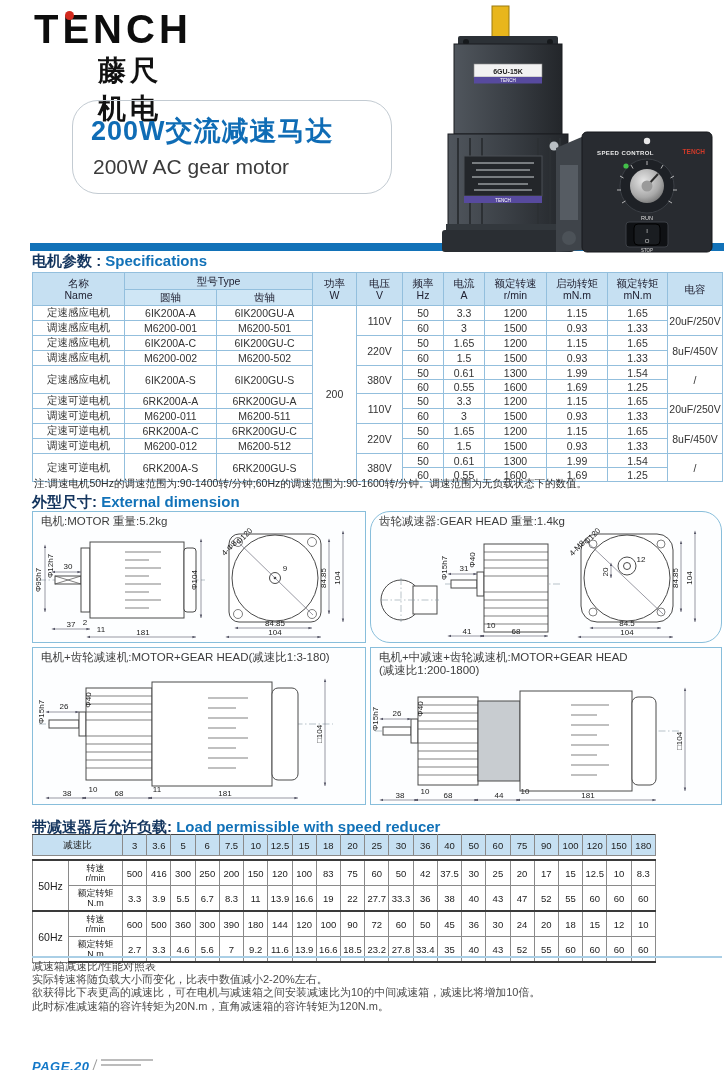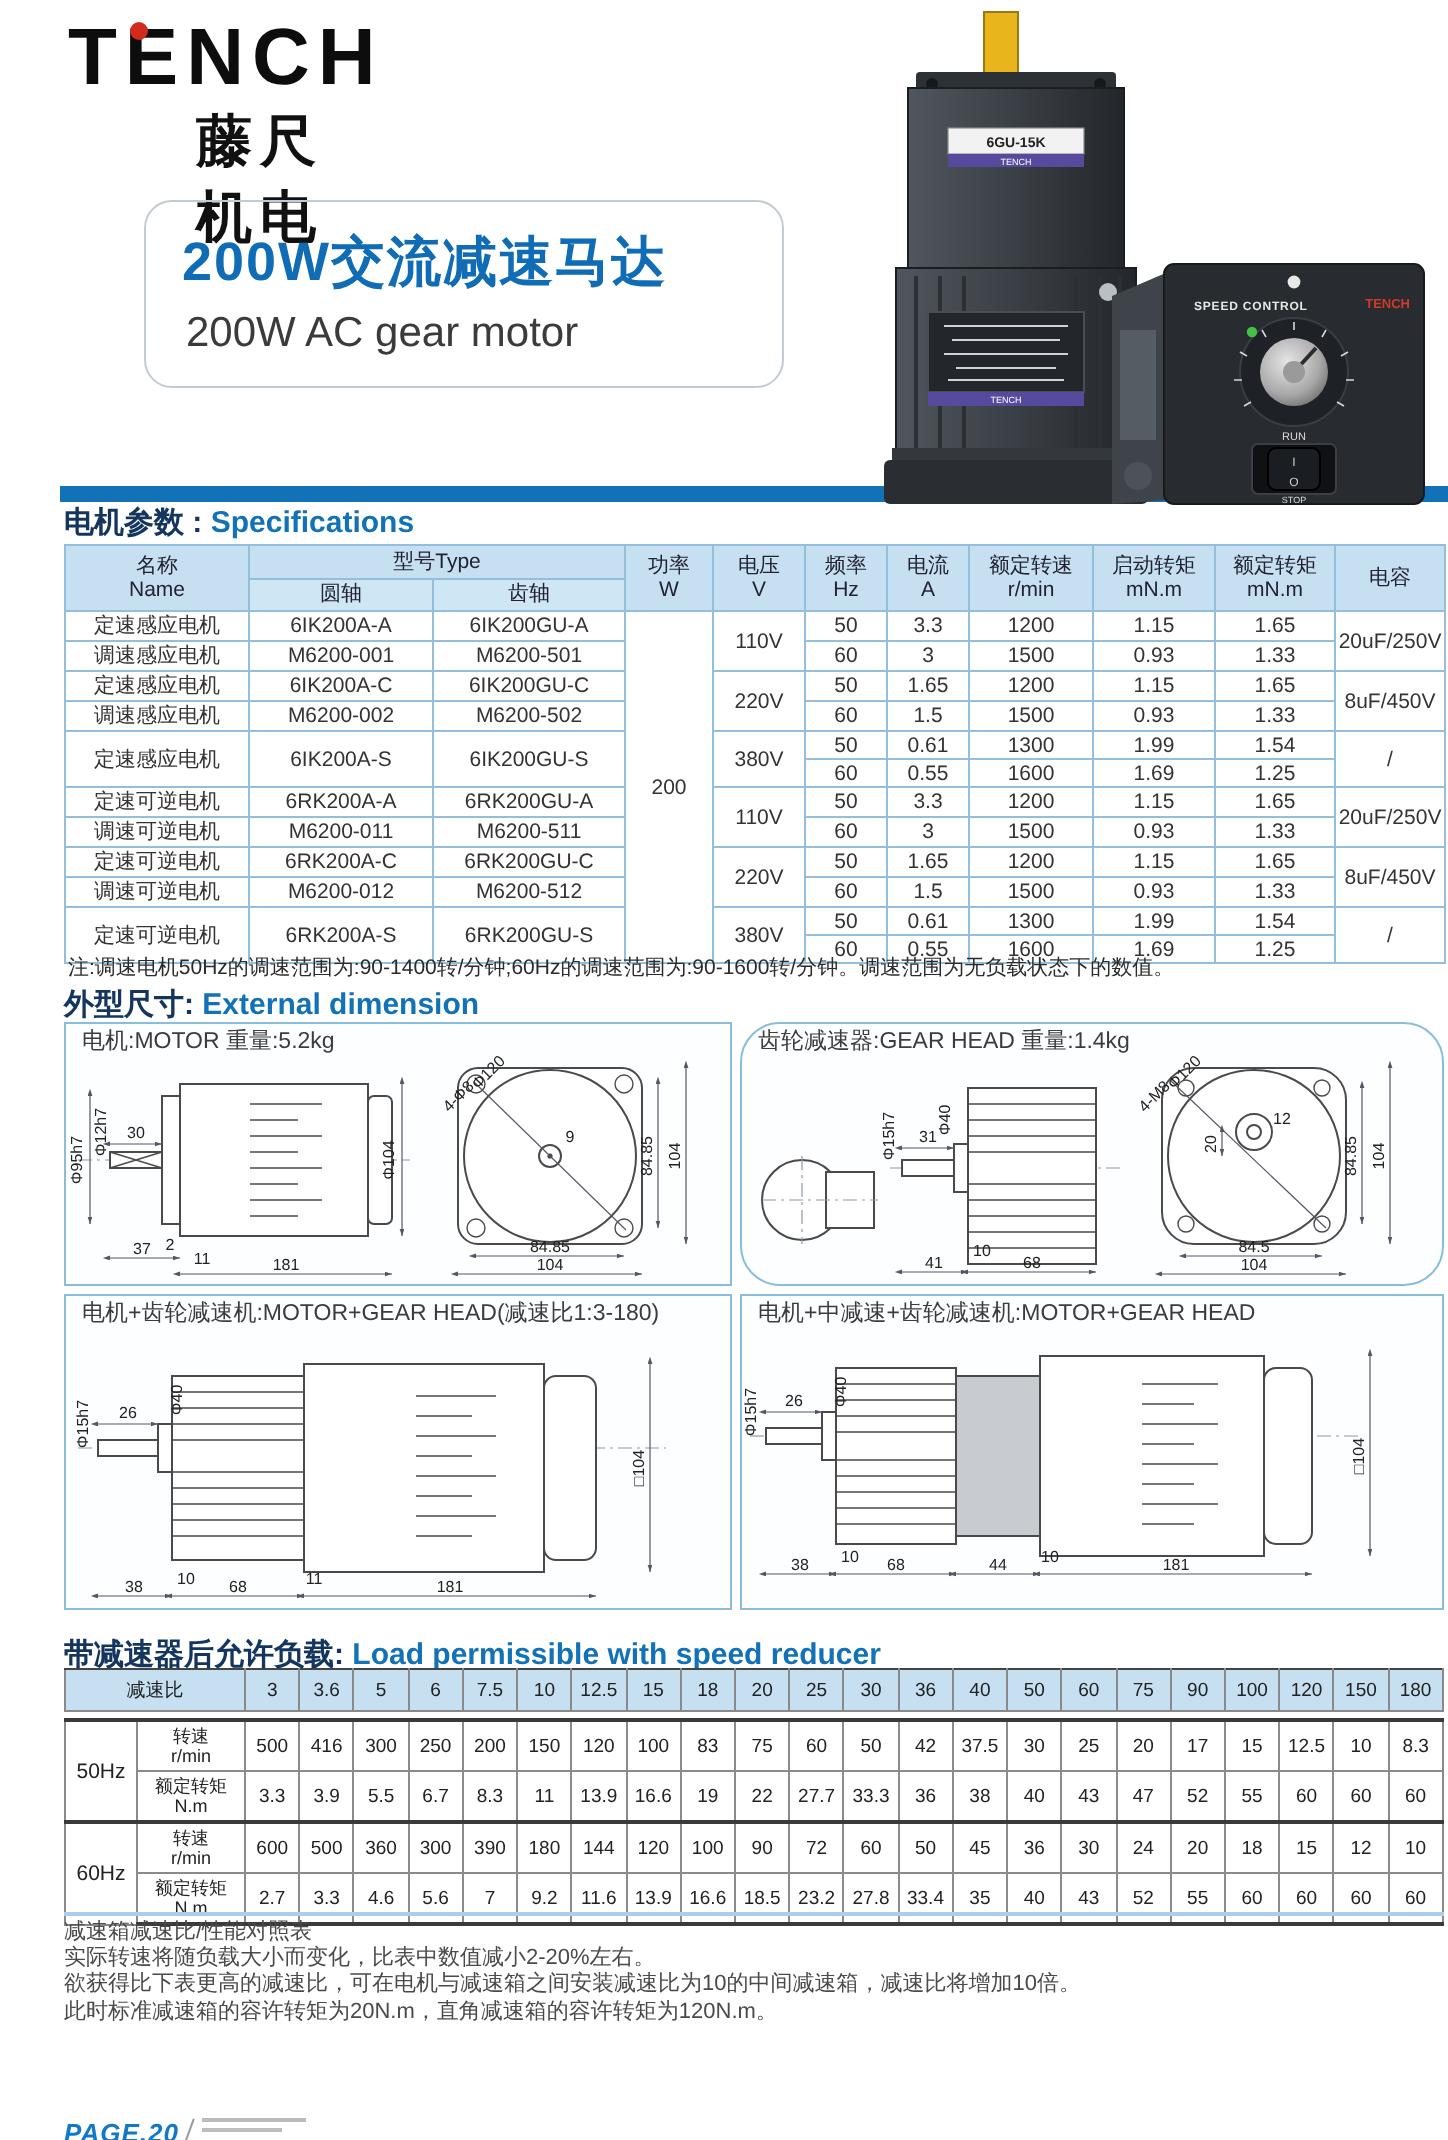--- a/index.html
+++ b/index.html
@@ -3,21 +3,21 @@
 <meta charset="utf-8">
 <style>
   html,body{margin:0;padding:0;background:#e9e9e9;}
   .page{position:relative;width:724px;height:1070px;background:#ffffff;overflow:hidden;
         font-family:"Liberation Sans","DejaVu Sans",sans-serif;color:#222;}
   
   .logo{position:absolute;left:34px;top:8px;}
   .logo-en{font-size:40px;font-weight:900;letter-spacing:4px;color:#0d0d0d;line-height:42px;}
   .logo-dot{position:absolute;left:31px;top:3px;width:9px;height:9px;border-radius:50%;background:#d22a1e;}
   .logo-cn{position:absolute;left:64px;top:44px;font-size:28px;font-weight:900;letter-spacing:4px;color:#111;}
-  .title-box{position:absolute;left:72px;top:100px;width:318px;height:92px;border:1.5px solid #c3cbd2;border-radius:14px;}
+  .title-box{position:absolute;left:72px;top:100px;width:318px;height:92px;border:1.5px solid #c3cbd2;border-radius:26px;}
   .title-cn{margin:12px 0 0 18px;font-size:27px;font-weight:900;color:#0f6cb5;letter-spacing:1px;}
   .title-en{margin:6px 0 0 20px;font-size:21px;color:#3b3b3b;}
   .band{position:absolute;left:30px;top:243px;width:694px;height:8px;background:#1272b8;z-index:1;}
   .photos{position:absolute;left:420px;top:0;z-index:2;}
   
   .sec-h{position:absolute;left:32px;font-size:15px;font-weight:bold;white-space:nowrap;}
   .sec-h .cn{color:#14355e;} .sec-h .en{color:#1272b8;}
   
   table.spec{position:absolute;left:32px;top:272px;width:690px;border-collapse:collapse;table-layout:fixed;
              font-size:10.5px;color:#333;}
@@ -32,21 +32,21 @@
   .p1{left:0;top:0;width:334px;height:132px;} .p2{left:338px;top:0;width:352px;height:132px;border-radius:20px;}
   .p3{left:0;top:136px;width:334px;height:158px;} .p4{left:338px;top:136px;width:352px;height:158px;}
   .panel-title{font-size:11.5px;color:#3c3c3c;padding:3px 0 0 8px;line-height:13px;white-space:nowrap;}
   .panel svg{display:block;}
   .ol{fill:#fff;stroke:#4a4a4a;stroke-width:1;}
   .ln{stroke:#4a4a4a;stroke-width:0.7;fill:none;}
   .cl{stroke:#8a9aa5;stroke-width:0.6;stroke-dasharray:7 2.5 1.5 2.5;fill:none;}
   .dim{stroke:#556;stroke-width:0.6;}
   text.dt{font-size:8px;fill:#222;text-anchor:middle;}
   
-  table.load{position:absolute;left:32px;top:834px;width:690px;border-collapse:collapse;table-layout:fixed;
+  table.load{position:absolute;left:32px;top:834px;width:624px;border-collapse:collapse;table-layout:fixed;
              font-size:9.5px;color:#222;border-radius:19px;}
   .load th,.load td{border:1px solid #8a8a8a;text-align:center;padding:0;}
   .load thead th{background:#c6e0f2;font-weight:normal;height:20px;border-top:1.5px solid #444;}
   .load tbody td{height:24px;background:#fff;}
   .load tr.sp td{border:none;height:3px;background:#fff;}
   .load tr.grp td{border-top:2px solid #3a3a3a;}
   .load tbody tr:last-child td{border-bottom:2px solid #3a3a3a;}
   .load td.freq{font-size:10.5px;}
   .load td.lab{font-size:9px;line-height:10px;}
   .load-rule{position:absolute;left:32px;top:956px;width:690px;height:2px;background:#aacfe6;}
@@ -458,20 +458,21 @@
         <text class="dt" x="34" y="132">38</text>
         <line class="dim" x1="53" y1="134" x2="119" y2="134" marker-start="url(#as)" marker-end="url(#ae)"></line>
         <text class="dt" x="86" y="132">68</text>
         <line class="dim" x1="119" y1="134" x2="265" y2="134" marker-start="url(#as)" marker-end="url(#ae)"></line>
         <text class="dt" x="192" y="132">181</text>
       </svg>
     </div>
 
     <div class="panel p4">
       <div class="panel-title">电机+中减速+齿轮减速机:MOTOR+GEAR HEAD</div>
+      <div class="panel-title" style="padding-top:0">(减速比1:200-1800)</div>
       <svg width="350" height="126" viewBox="0 0 350 126">
         <line class="cl" x1="4" y1="54" x2="310" y2="54"></line>
         <rect class="ol" x="12" y="50" width="28" height="8"></rect>
         <rect class="ol" x="40" y="42" width="7" height="24"></rect>
         <rect class="ol" x="47" y="20" width="60" height="88"></rect>
         <path class="ln" d="M47,28h60 M47,36h60 M47,44h60 M47,52h60 M47,66h60 M47,74h60 M47,82h60 M47,90h60 M47,98h60"></path>
         <rect x="107" y="24" width="42" height="80" fill="#c8ccd0" stroke="#4a4a4a"></rect>
         <rect class="ol" x="149" y="14" width="112" height="100"></rect>
         <path class="ln" d="M200,28h38 M200,38h26 M200,48h38 M200,58h26 M200,68h38 M200,78h26 M200,88h38 M200,98h26"></path>
         <rect class="ol" x="261" y="20" width="24" height="88" rx="6"></rect>

